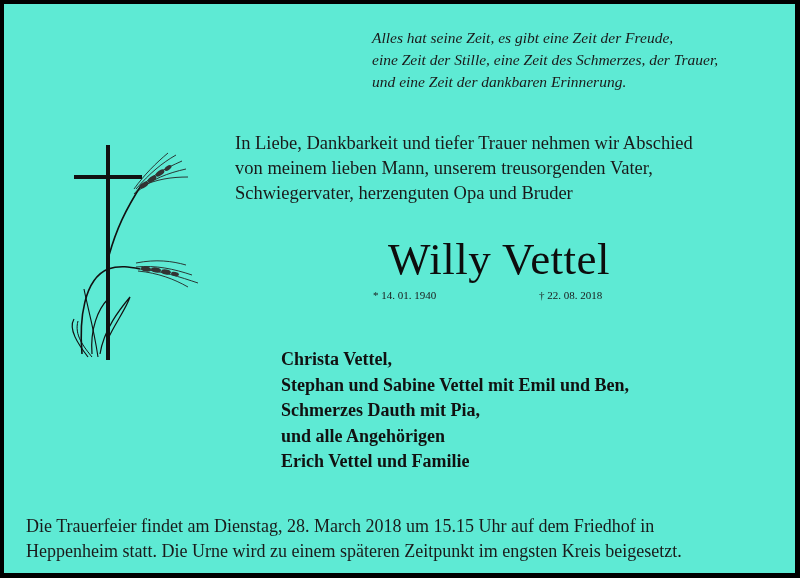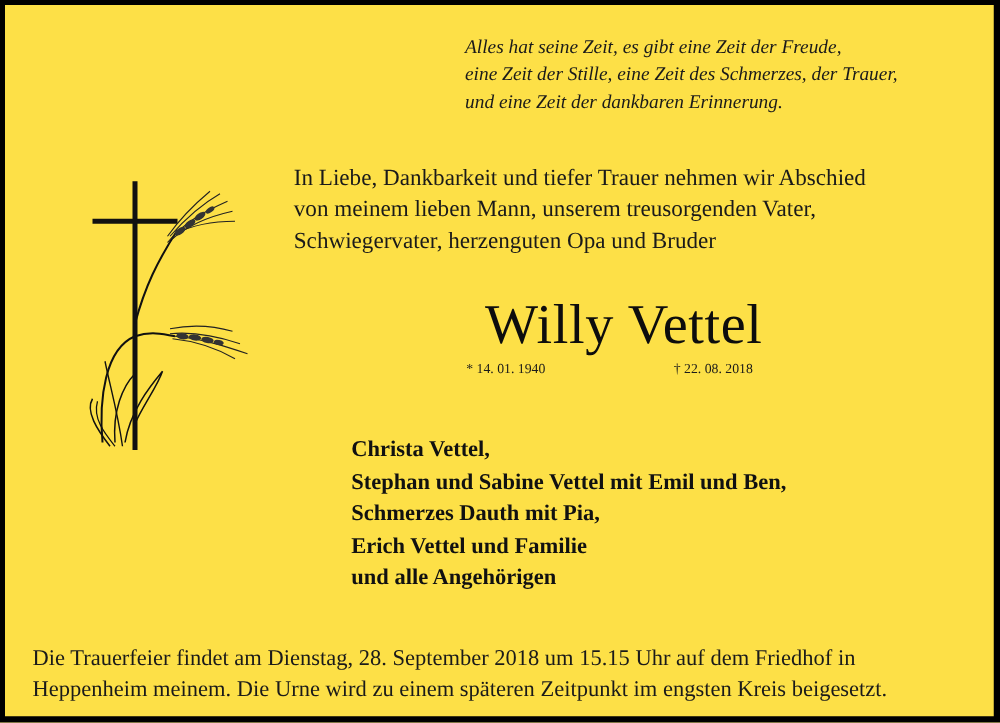--- a/index.html
+++ b/index.html
@@ -2,21 +2,21 @@
 <html><head>
 <meta charset="utf-8">
 <style>
   html, body { margin:0; padding:0; background:#fff; }
   body { width:800px; height:578px; overflow:hidden; position:relative; }
   .frame {
     position:absolute; left:0; top:0; width:800px; height:578px;
     box-sizing:border-box;
     border-top:4px solid #000; border-left:4px solid #000;
     border-right:5px solid #000; border-bottom:5px solid #000;
-    background:#fde047;
+    background:#5eead4;
   }
   .motto {
     position:absolute; left:368px; top:23px; width:420px;
     font-family:"Liberation Serif", serif; font-style:italic;
     font-size:15.5px; line-height:22px; color:#1a1a1a;
   }
   .motto div { white-space:nowrap; }
   .intro {
     position:absolute; left:231px; top:127px; width:560px;
     font-family:"Liberation Serif", serif; font-size:18.5px; line-height:25px; color:#1a1a1a;
@@ -109,22 +109,22 @@
 
   <div class="dates">
     <span class="birth">* 14. 01. 1940</span>
     <span class="death">† 22. 08. 2018</span>
   </div>
 
   <div class="family">
     <div>Christa Vettel,</div>
     <div>Stephan und Sabine Vettel mit Emil und Ben,</div>
     <div>Schmerzes Dauth mit Pia,</div>
+    <div>und alle Angehörigen</div>
     <div>Erich Vettel und Familie</div>
-    <div>und alle Angehörigen</div>
   </div>
 
   <div class="footer">
-    <div>Die Trauerfeier findet am Dienstag, 28. September 2018 um 15.15 Uhr auf dem Friedhof in</div>
-    <div>Heppenheim meinem. Die Urne wird zu einem späteren Zeitpunkt im engsten Kreis beigesetzt.</div>
+    <div>Die Trauerfeier findet am Dienstag, 28. March 2018 um 15.15 Uhr auf dem Friedhof in</div>
+    <div>Heppenheim statt. Die Urne wird zu einem späteren Zeitpunkt im engsten Kreis beigesetzt.</div>
   </div>
 
 </div>
 
 </body></html>

